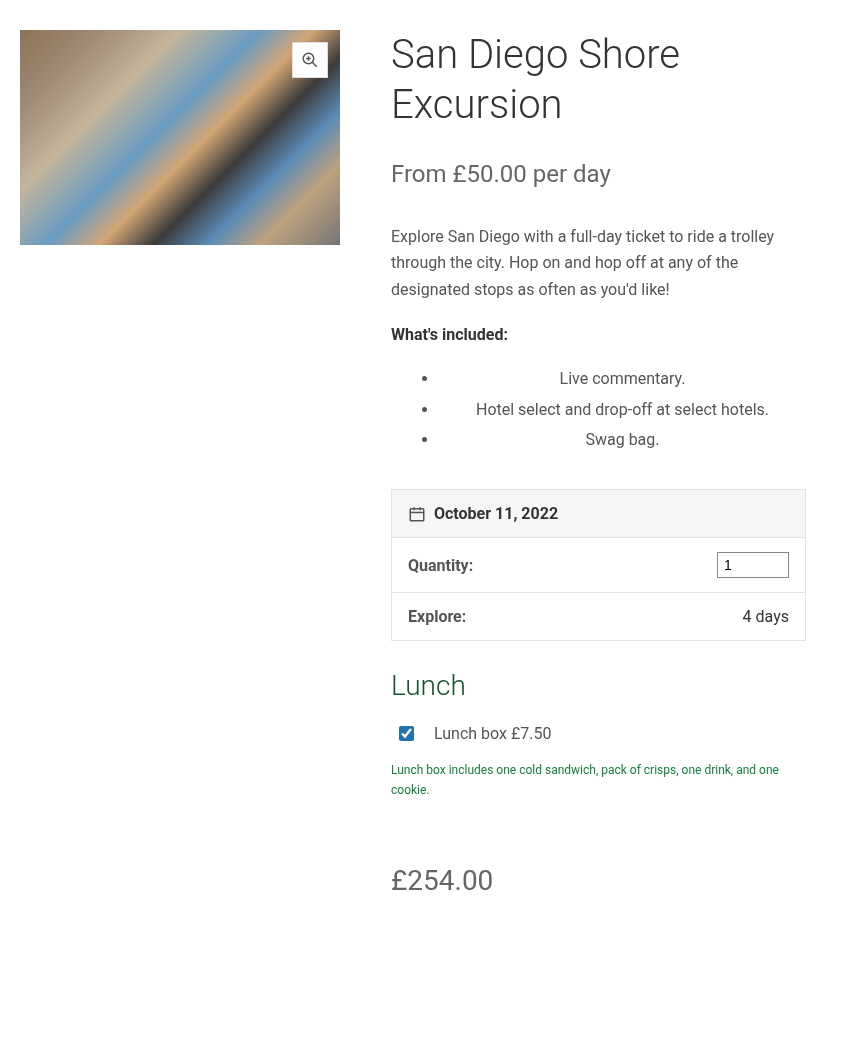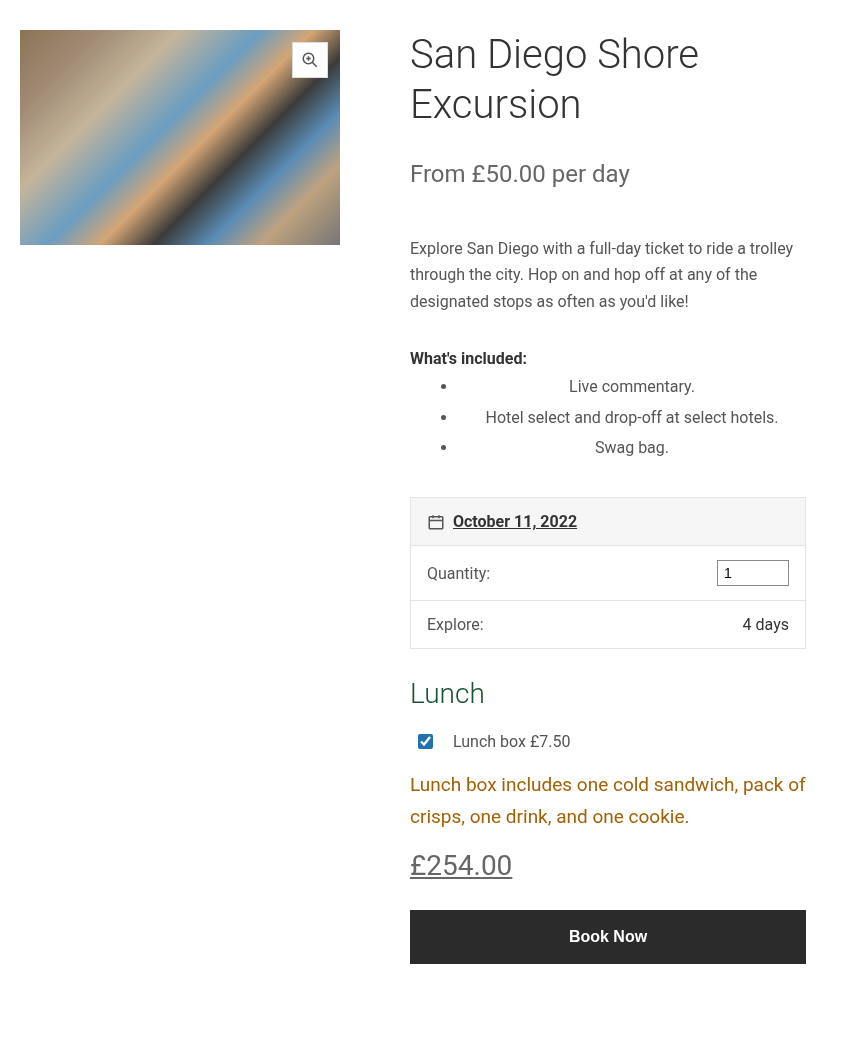--- a/index.html
+++ b/index.html
@@ -3,21 +3,21 @@
 <meta charset="utf-8">
 <style>
   * { box-sizing: border-box; margin: 0; padding: 0; }
   body {
     font-family: -apple-system, BlinkMacSystemFont, "Segoe UI", Roboto, Helvetica, Arial, sans-serif;
     background: #fff;
     color: #333;
     width: 856px;
     padding: 30px 50px 30px 20px;
   }
-  .wrap { display: flex; gap: 70px; align-items: flex-start; }
+  .wrap { display: flex; gap: 51px; align-items: flex-start; }
   .left { flex: 0 0 320px; position: relative; }
   .product-image {
     width: 320px;
     height: 215px;
     background: linear-gradient(135deg, #8b7355 0%, #a08a74 15%, #c4b59a 30%, #6b9dc2 45%, #d4a574 55%, #3b3b3b 65%, #5a8cb5 75%, #bfa27e 85%, #757575 100%);
     position: relative;
     overflow: hidden;
   }
   .zoom-btn {
     position: absolute;
@@ -38,33 +38,33 @@
     font-size: 40px;
     font-weight: 300;
     color: #333;
     line-height: 1.25;
     margin-bottom: 30px;
   }
   .price-line {
     font-size: 24px;
     color: #666;
     font-weight: 400;
-    margin-bottom: 48px;
+    margin-bottom: 36px;
   }
   .desc {
     color: #555;
     font-size: 16px;
     line-height: 1.65;
-    margin-bottom: 34px;
+    margin-bottom: 22px;
   }
   .included-label {
     font-weight: 700;
     color: #333;
     font-size: 16px;
-    margin-bottom: 6px;
+    margin-bottom: 22px;
   }
   ul.included {
     list-style: disc;
     padding-left: 48px;
     margin-bottom: 36px;
     text-align: center;
   }
   ul.included li {
     color: #555;
     font-size: 16px;
@@ -83,30 +83,30 @@
   .date-cell {
     flex: 1;
     padding: 14px 16px;
     display: flex;
     align-items: center;
     gap: 8px;
     border-right: 1px solid #e4e4e4;
   }
   .date-cell:last-child { border-right: none; }
   .date-cell svg { width: 18px; height: 18px; stroke: #555; fill: none; }
-  .date-cell span { font-weight: 700; color: #333; font-size: 16px; text-decoration: underline; }
+  .date-cell span { font-weight: 700; color: #333; font-size: 16px; }
   .info-row {
     display: flex;
     justify-content: space-between;
     align-items: center;
     padding: 14px 16px;
     border-bottom: 1px solid #e4e4e4;
   }
   .info-row:last-child { border-bottom: none; }
-  .info-label { color: #555; font-size: 16px; }
+  .info-label { color: #555; font-size: 16px; font-weight: bold; }
   .info-value { color: #333; font-size: 16px; }
   .qty-input {
     width: 72px;
     padding: 4px 6px;
     border: 1px solid #888;
     font-size: 14px;
   }
   .addon-heading {
     font-size: 28px;
     font-weight: 300;
@@ -119,27 +119,26 @@
     gap: 20px;
     margin-bottom: 18px;
     padding-left: 8px;
   }
   .addon-row input[type=checkbox] {
     width: 15px;
     height: 15px;
     accent-color: #2271b1;
   }
   .addon-label { color: #555; font-size: 16px; }
-  .addon-desc { color: #a16207; font-size: 19px; line-height: 1.65; margin-bottom: 17px; }
+  .addon-desc { color: #15803d; font-size: 12px; line-height: 1.65; margin-bottom: 63px; }
   .total {
     font-size: 28px;
     color: #666;
     font-weight: 400;
     margin-bottom: 28px;
-    text-decoration: underline;
   }
   .book-btn {
     width: 100%;
     background: #2b2b2b;
     color: #fff;
     border: none;
     padding: 18px;
     font-size: 16px;
     font-weight: 700;
     cursor: pointer;
@@ -195,15 +194,14 @@
     </div>
 
     <h2 class="addon-heading">Lunch</h2>
     <div class="addon-row">
       <input type="checkbox" checked="" style="">
       <span class="addon-label">Lunch box £7.50</span>
     </div>
     <p class="addon-desc">Lunch box includes one cold sandwich, pack of crisps, one drink, and one cookie.</p>
 
     <p class="total">£254.00</p>
-    <button class="book-btn">Book Now</button>
   </div>
 </div>
 
 </body></html>

